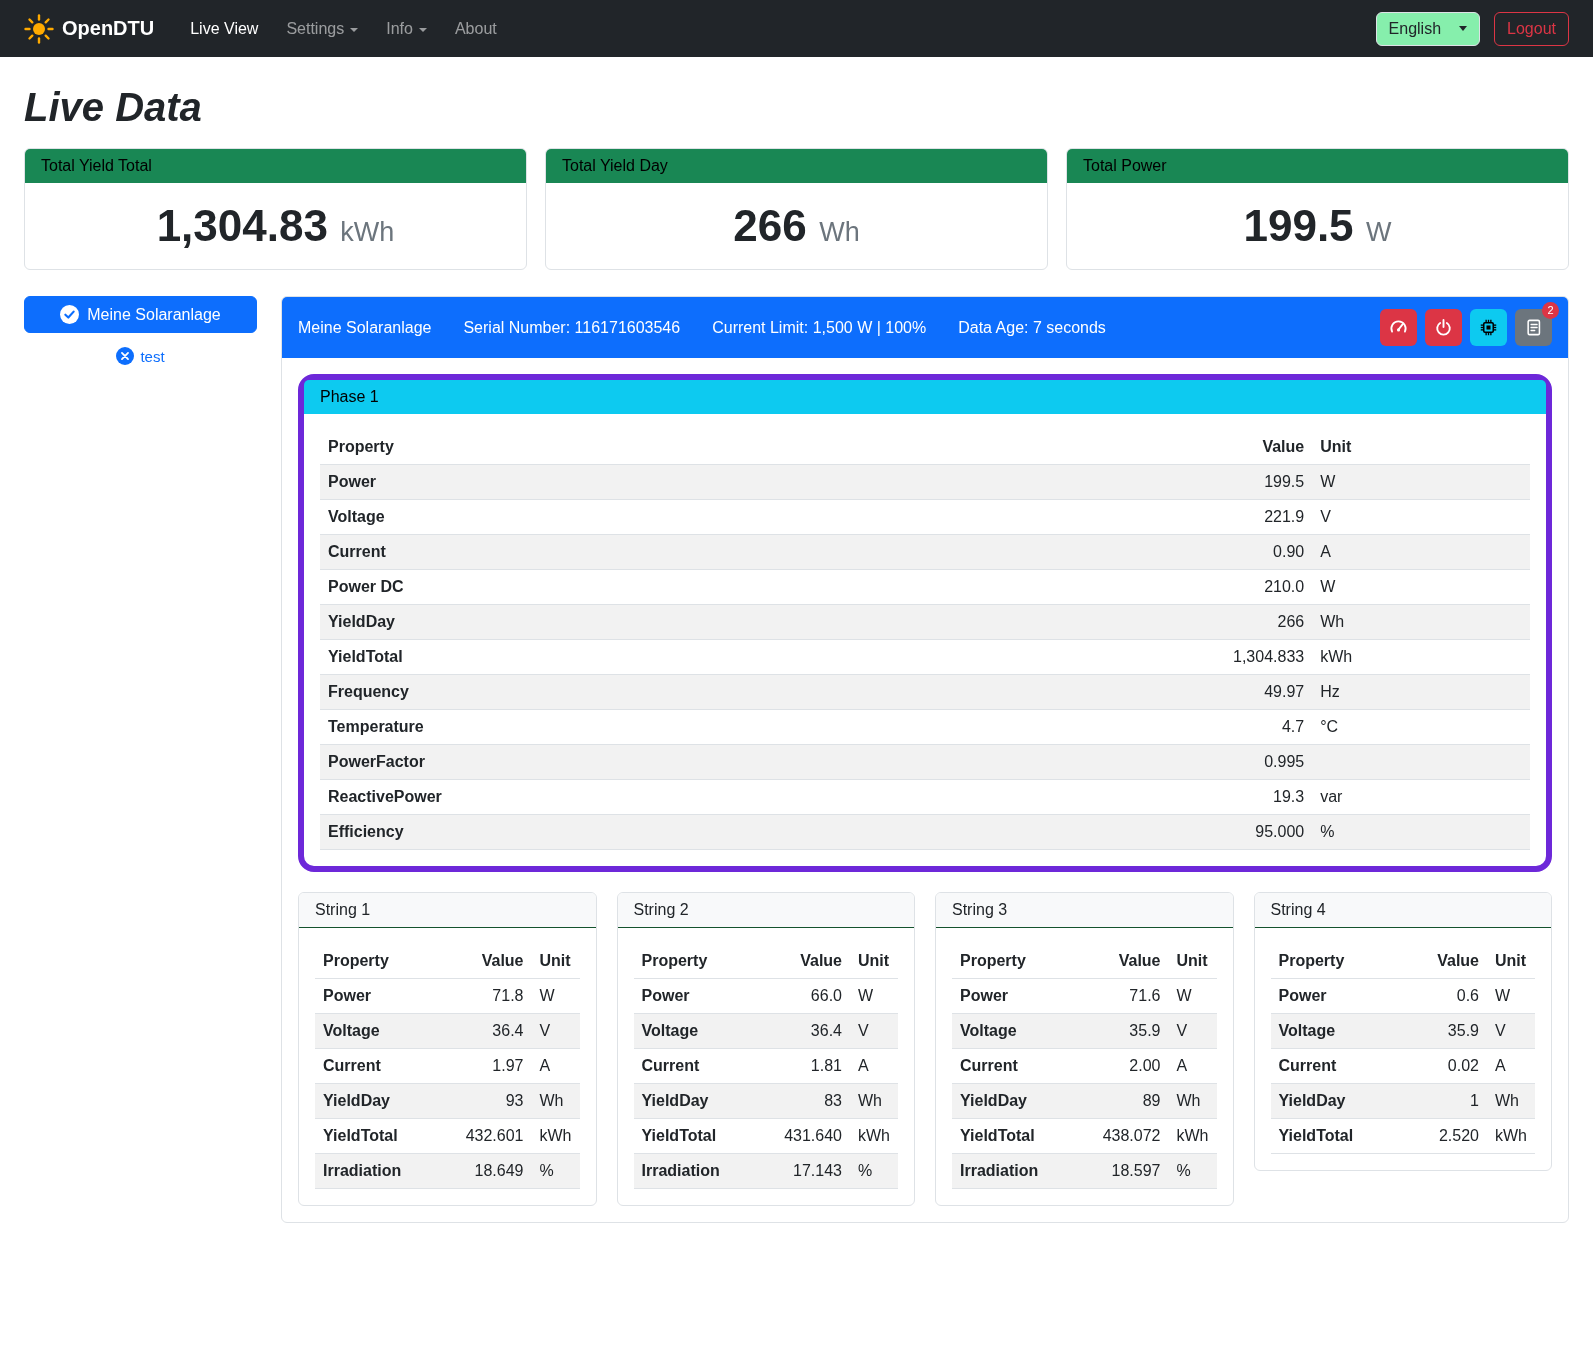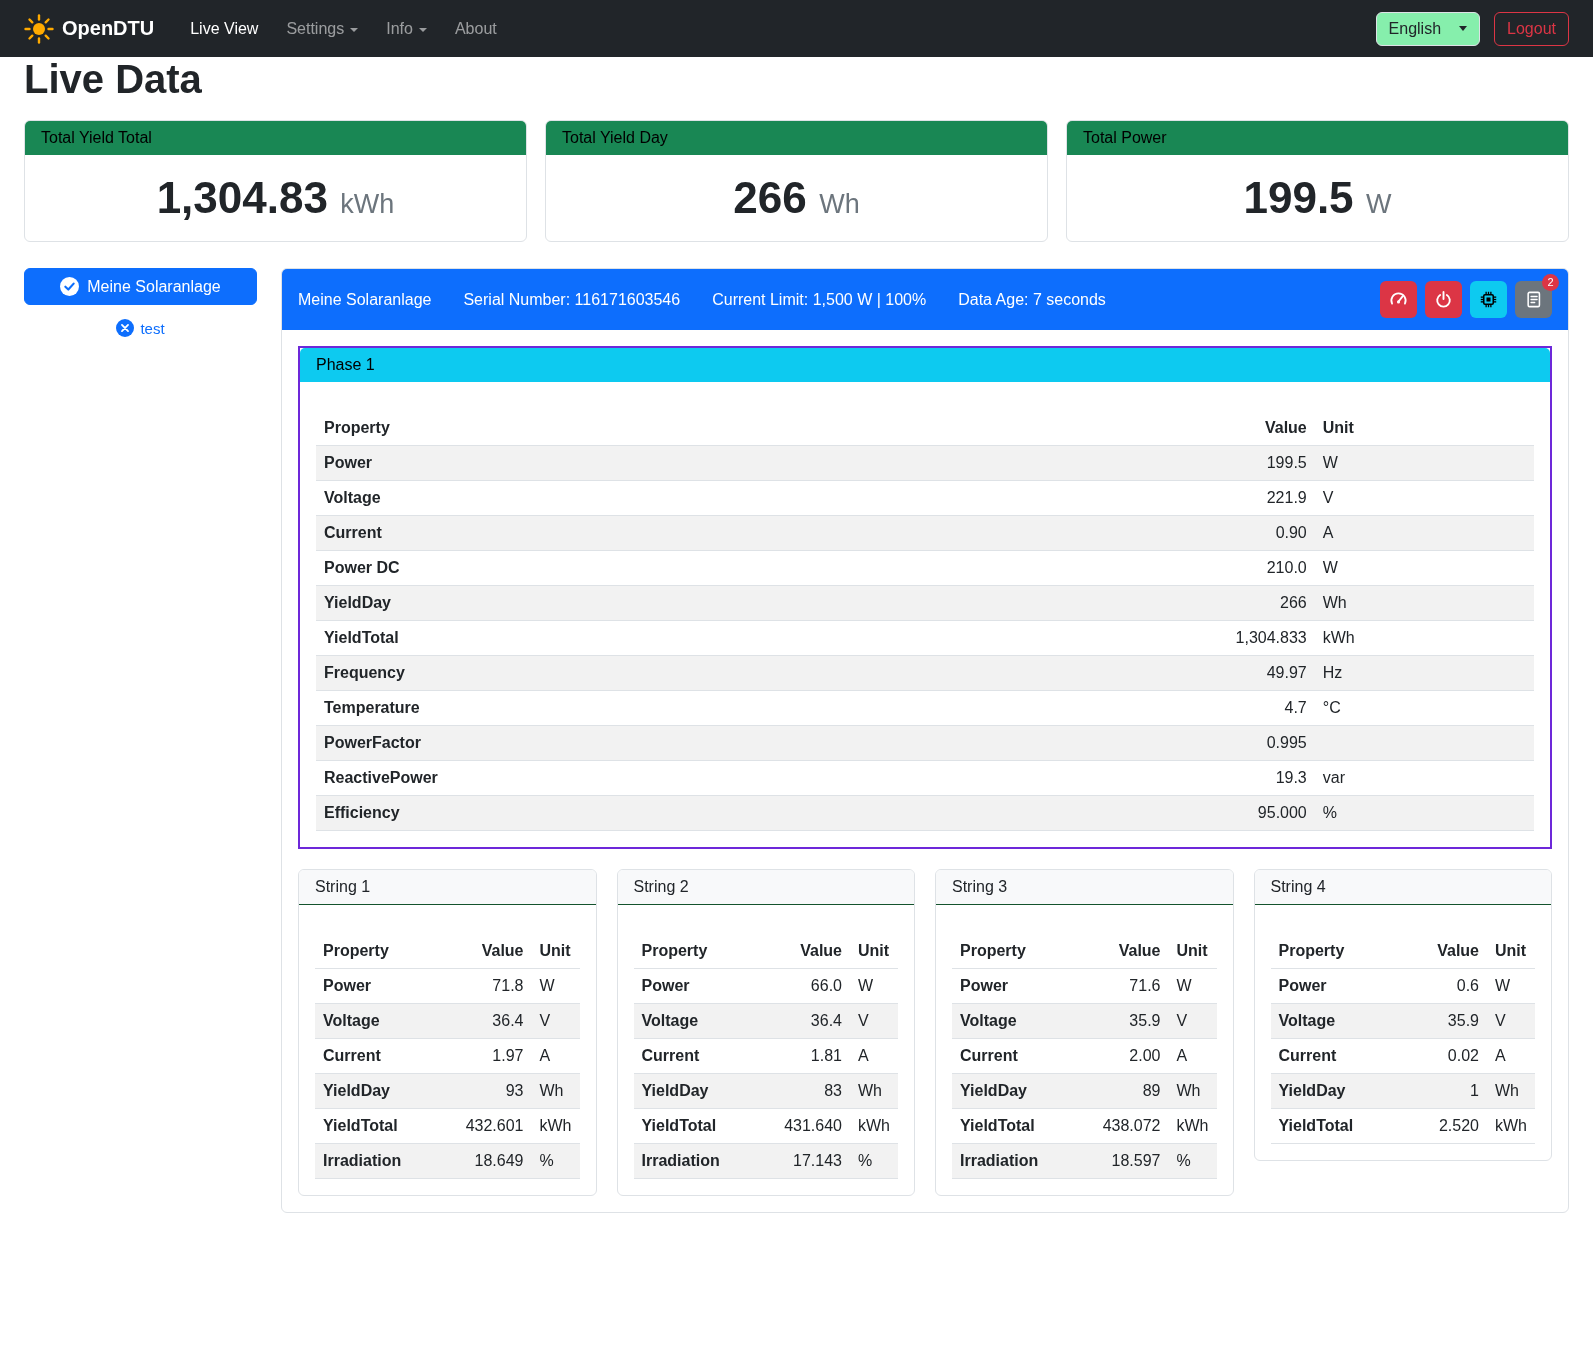--- a/index.html
+++ b/index.html
@@ -22,21 +22,21 @@
     border-radius:6px; padding:7px 12px; display:flex; align-items:center; gap:18px;
     cursor:pointer; }
   .select-caret { border-left:4px solid transparent; border-right:4px solid transparent;
     border-top:5px solid #212529; }
   .logout-btn { background:transparent; color:#dc3545; border:1px solid #dc3545;
     border-radius:6px; padding:7px 12px; font-size:16px; cursor:pointer;
     font-family:inherit;text-align:right; }
 
   
   .container { padding:0 24px 24px 24px; }
-  h1.page-title { font-size:40px; font-weight:700; margin:0 0 18px 0; }
+  h1.page-title { font-size:40px; font-weight:700; margin:28px 0 18px 0;font-style:italic; }
 
   
   .summary-row { display:grid; grid-template-columns:repeat(3,1fr); gap:18px;
     margin-bottom:26px; }
   .card { border:1px solid #dee2e6; border-radius:6px; background:#fff; }
   .card-header-success { background:#198754; color:#000000; padding:8px 16px;
     border-radius:5px 5px 0 0; }
   .summary-body { padding:18px 16px; text-align:center; }
   .big-value { font-size:44px; font-weight:700; }
   .big-unit { font-size:27px; color:#6c757d; font-weight:400; margin-left:8px; }
@@ -60,27 +60,27 @@
     align-items:center; justify-content:center; cursor:pointer; border:none;
     position:relative; padding:0; }
   .btn-danger { background:#dc3545; color:#fff; }
   .btn-info { background:#0dcaf0; color:#000; }
   .btn-secondary { background:#6c757d; color:#fff; }
   .badge { position:absolute; top:-7px; right:-7px; background:#dc3545; color:#fff;
     font-size:11px; line-height:1; padding:3px 5px; border-radius:9px; min-width:17px; }
   .inv-body { padding:16px; }
 
   
-  .phase-card { border:2px solid #6d28d9; border-radius:0; }
+  .phase-card { border:6px solid #6d28d9; border-radius:16px; }
   .phase-header { background:#0dcaf0; color:#000; padding:8px 16px;
     border-radius:5px 5px 0 0; }
   .phase-body { padding:16px; }
 
   
-  table.data-table { width:100%; border-collapse:collapse;margin-top:13px; }
+  table.data-table { width:100%; border-collapse:collapse; }
   .data-table th, .data-table td { padding:8px; border-bottom:1px solid #dee2e6;
     text-align:left; }
   .data-table th.val, .data-table td.val { text-align:right; }
   .data-table .prop { width:45%; font-weight:700; }
   .data-table thead .prop { font-weight:700; }
   .data-table .unit { width:18%; }
   .phase-body tbody tr:nth-child(odd) { background:rgba(0,0,0,.05); }
   .string-body tbody tr:nth-child(even) { background:rgba(0,0,0,.05); }
 
   

